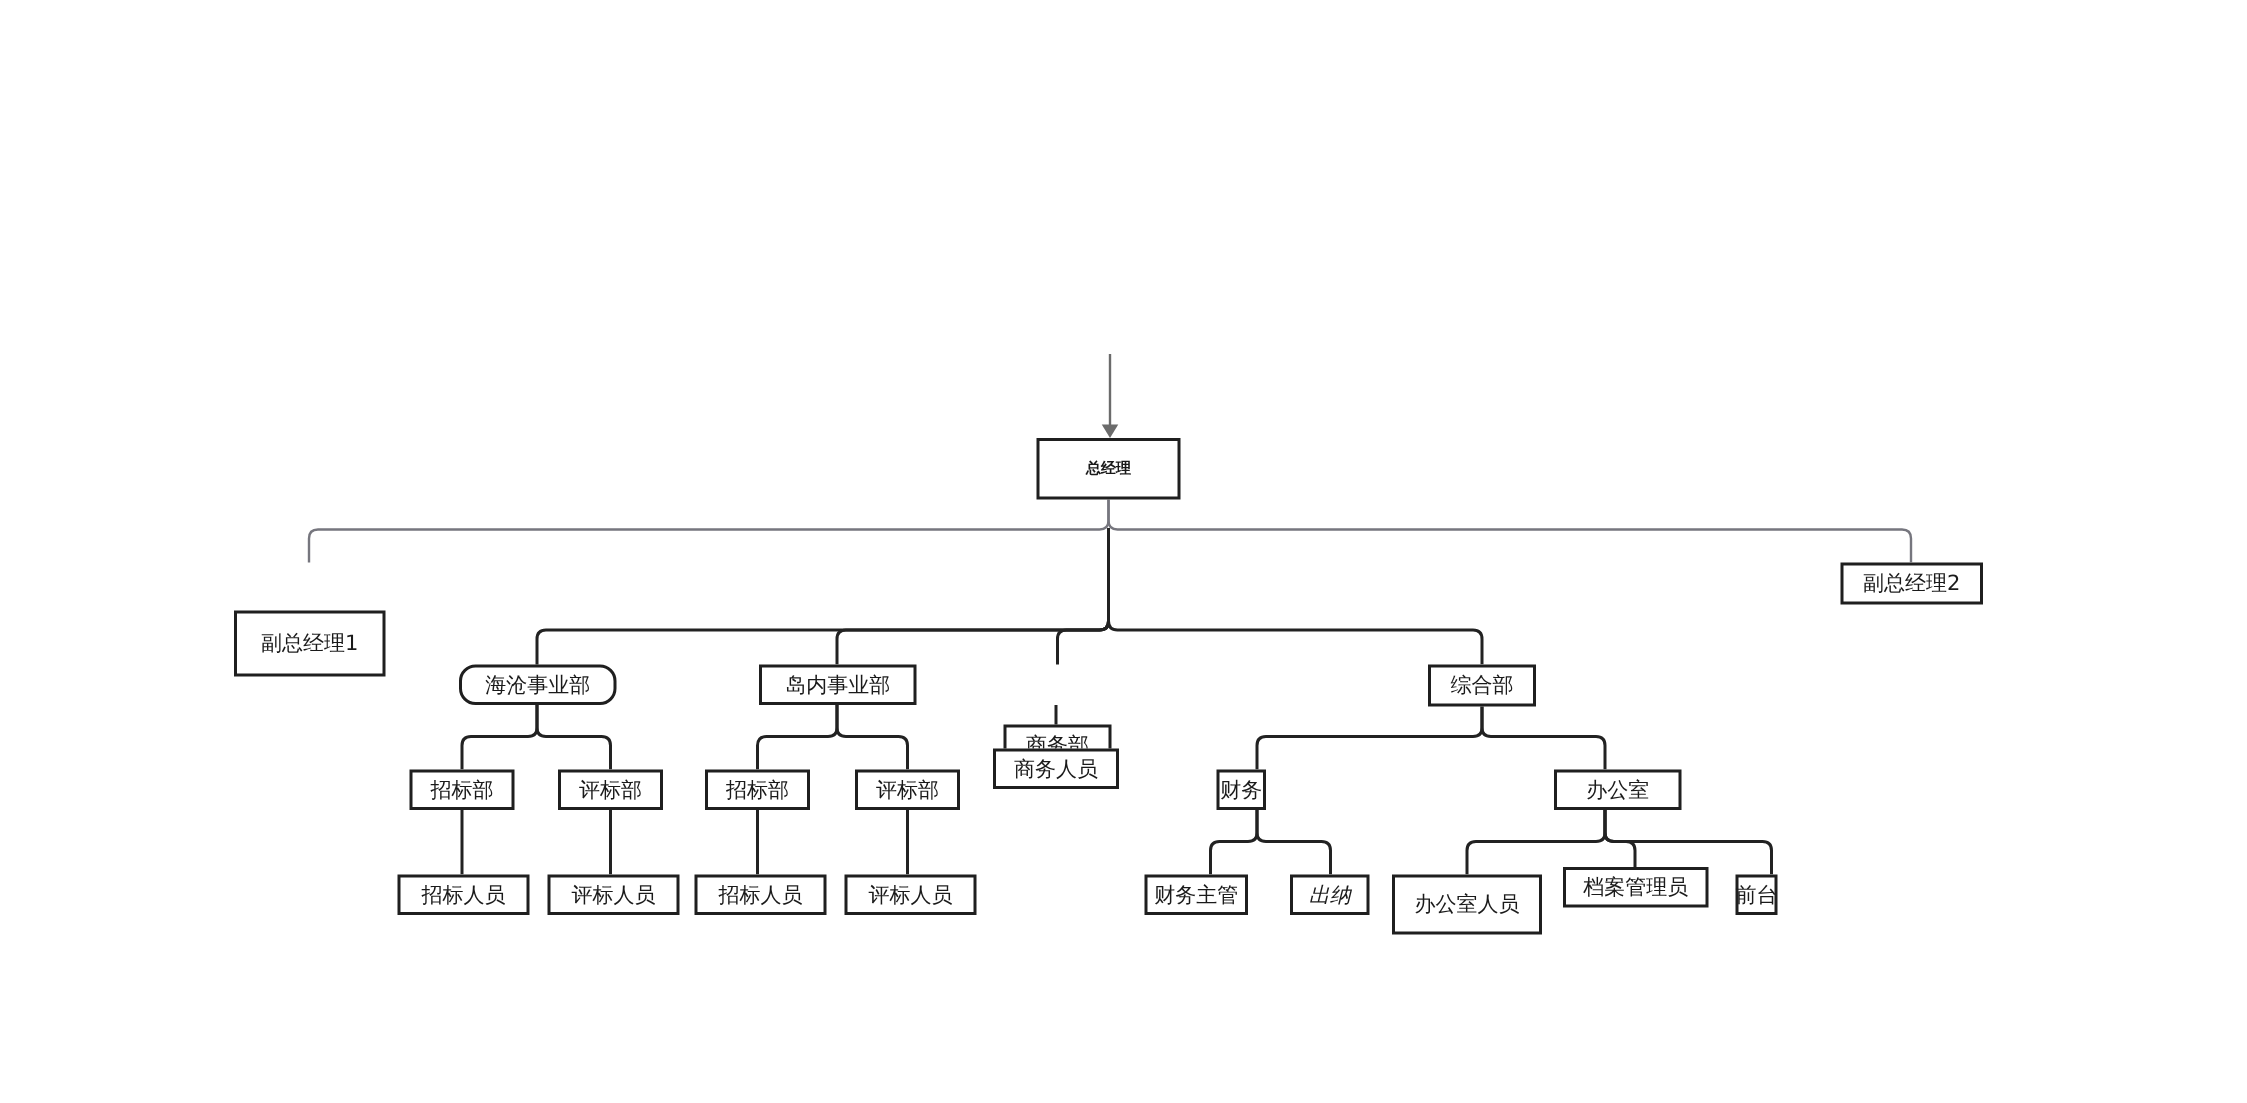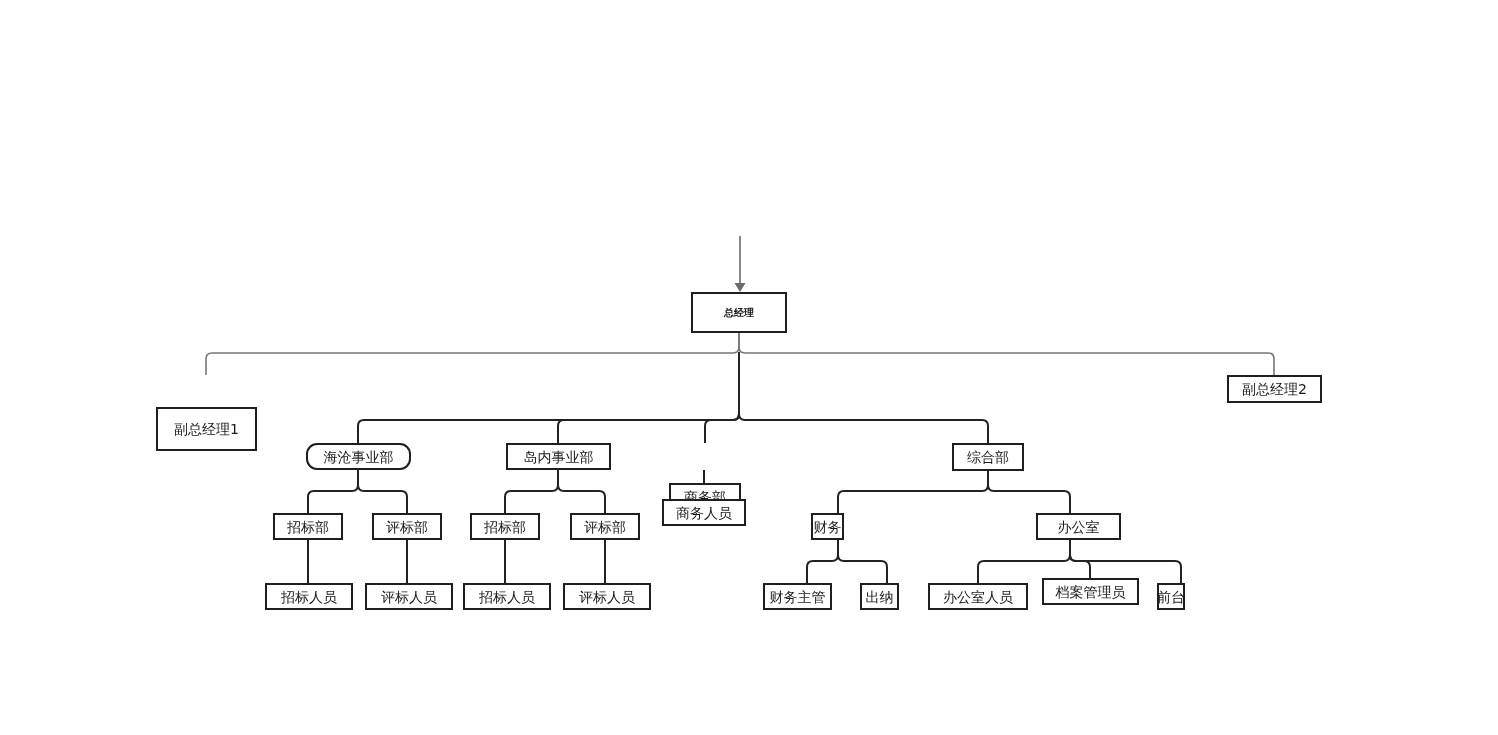--- a/index.html
+++ b/index.html
@@ -112,18 +112,18 @@
   <div class="node" style="left:570px; top:513px; width:70px; height:27px;">评标部</div>
   <div class="node" style="left:662px; top:499px; width:84px; height:27px;">商务人员</div>
   <div class="node" style="left:811px; top:513px; width:33px; height:27px;">财务</div>
   <div class="node" style="left:1036px; top:513px; width:85px; height:27px;">办公室</div>
 
   <div class="node" style="left:265px; top:583px; width:88px; height:27px;">招标人员</div>
   <div class="node" style="left:365px; top:583px; width:88px; height:27px;">评标人员</div>
   <div class="node" style="left:463px; top:583px; width:88px; height:27px;">招标人员</div>
   <div class="node" style="left:563px; top:583px; width:88px; height:27px;">评标人员</div>
   <div class="node" style="left:763px; top:583px; width:69px; height:27px;">财务主管</div>
-  <div class="node" style="left:860px; top:583px; width:39px; height:27px;">出纳</div>
-  <div class="node" style="left:928px; top:583px; width:100px; height:27px;">办公室人员</div>
+  <div class="node" style="left:860px; top:583px; width:53px; height:27px;font-style:italic;">出纳</div>
+  <div class="node" style="left:928px; top:583px; width:100px; height:40px;">办公室人员</div>
   <div class="node" style="left:1042px; top:578px; width:97px; height:27px;">档案管理员</div>
   <div class="node" style="left:1157px; top:583px; width:28px; height:27px;">前台</div>
 
 </div>
 
 </body></html>

